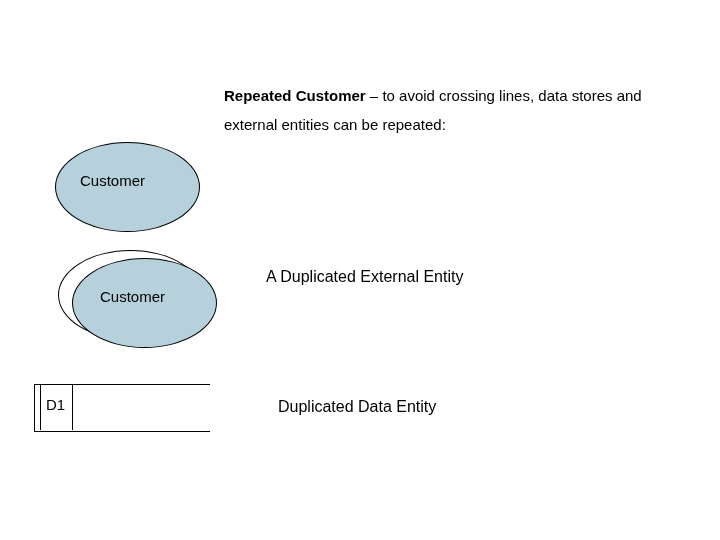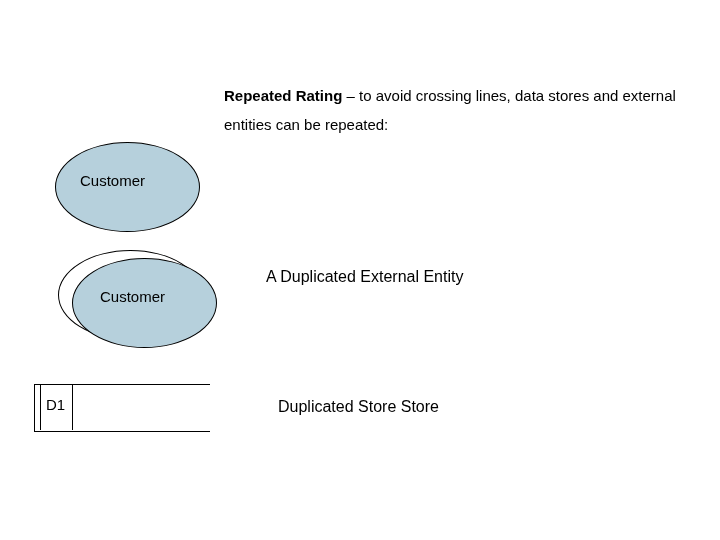--- a/index.html
+++ b/index.html
@@ -120,32 +120,32 @@
     position: absolute;
     left: 278px;
     top: 398px;
     font-size: 16px;
   }
 </style>
 </head>
 <body>
 
 <div class="heading">
-  <span class="bold">Repeated Rating</span><span> – to avoid crossing lines, data stores and external entities can be repeated:</span>
+  <span class="bold">Repeated Customer</span><span> – to avoid crossing lines, data stores and external entities can be repeated:</span>
 </div>
 
 <div class="ellipse e1"></div>
 <div class="e1-label">Customer</div>
 
 <div class="ellipse e2-back"></div>
 <div class="ellipse e2-front"></div>
 <div class="e2-label">Customer</div>
 
 <div class="dup-entity-label">A Duplicated External Entity</div>
 
 <div class="ds">
   <div class="ds-outer"></div>
   <div class="ds-div1"></div>
   <div class="ds-div2"></div>
   <div class="ds-id">D1</div>
 </div>
 
-<div class="dup-ds-label">Duplicated Store Store</div>
+<div class="dup-ds-label">Duplicated Data Entity</div>
 
 </body></html>

